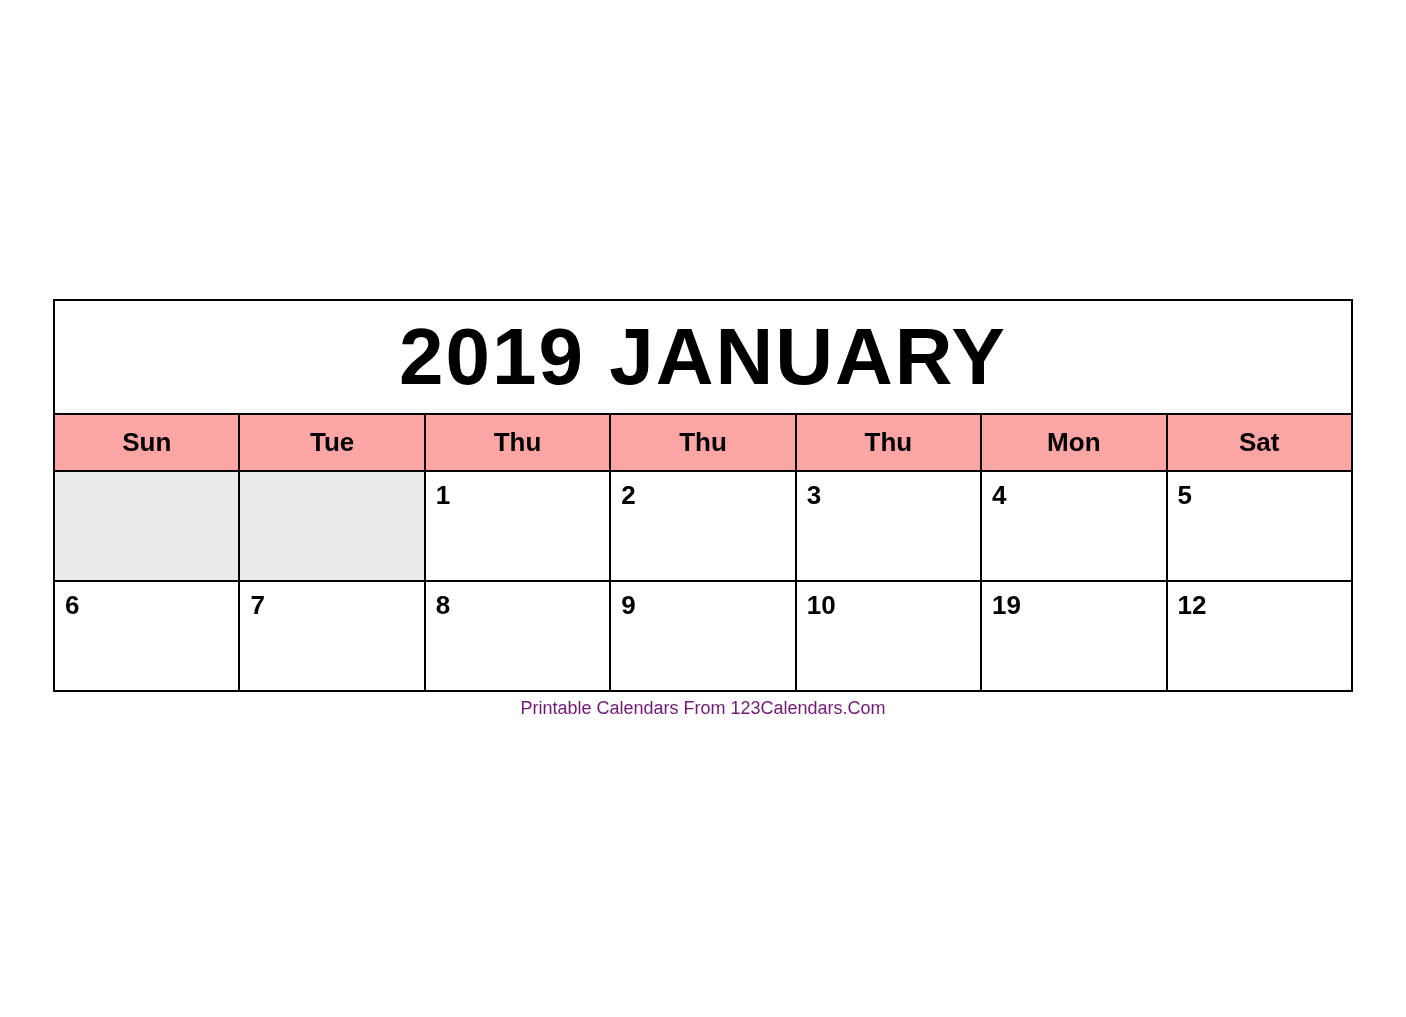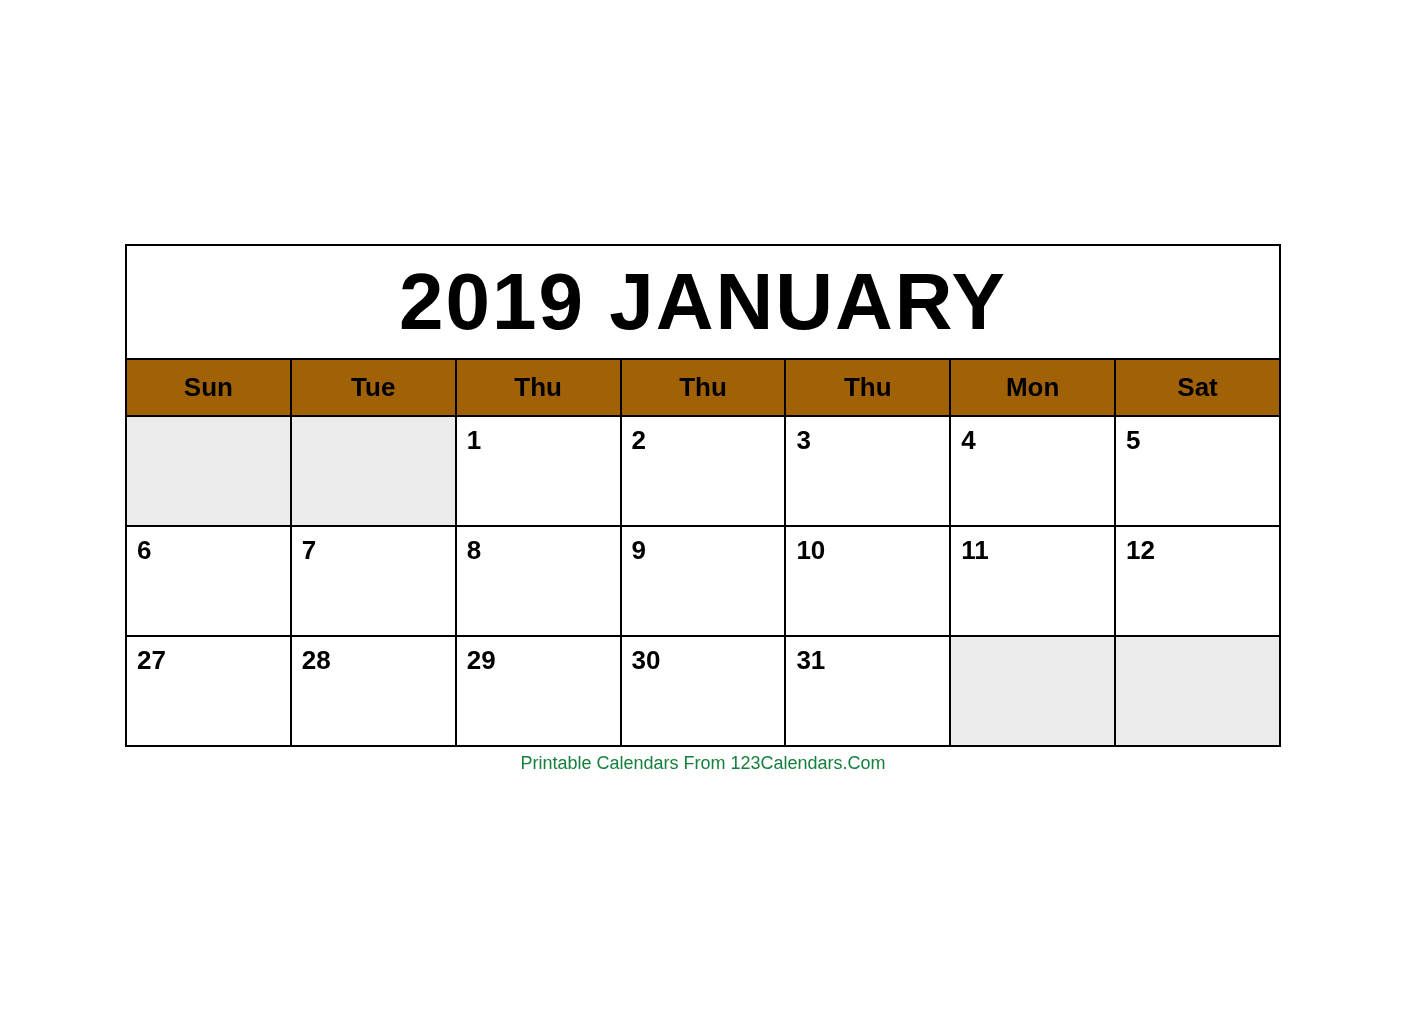--- a/index.html
+++ b/index.html
@@ -13,21 +13,21 @@
       display: flex;
       flex-direction: column;
       align-items: center;
       justify-content: center;
       min-height: 100vh;
       font-family: Arial, Helvetica, sans-serif;
       padding: 20px;
     }
 
     .calendar-wrapper {
-      width: 1156px;
+      width: 1300px;
       max-width: 100%;
     }
 
     .calendar-table {
       width: 100%;
       border-collapse: collapse;
       border: 2px solid #000;
     }
 
     .calendar-title-row td {
@@ -38,42 +38,42 @@
       border: 2px solid #000;
       letter-spacing: 2px;
     }
 
     .day-header-row th {
       text-align: center;
       font-size: 26px;
       font-weight: 700;
       padding: 12px 0;
       border: 2px solid #000;
-      background: #a16207;
+      background: #fca5a5;
     }
 
     .day-cell {
       width: calc(100% / 7);
       height: 110px;
       vertical-align: top;
       border: 2px solid #000;
       padding: 8px 10px;
       font-size: 26px;
       font-weight: 700;
     }
 
     .day-cell.empty {
       background-color: #ebebeb;
     }
 
     .footer-text {
       text-align: center;
       margin-top: 6px;
       font-size: 18px;
-      color: #15803d;
+      color: #701a75;
     }
   </style>
 </head>
 <body>
 
 <div class="calendar-wrapper">
   <table class="calendar-table">
     <tbody>
       <tr class="calendar-title-row">
         <td colspan="7">2019 JANUARY</td>
@@ -95,28 +95,19 @@
           <td class="day-cell">3</td>
           <td class="day-cell">4</td>
           <td class="day-cell">5</td>
         </tr>
         <tr>
           <td class="day-cell">6</td>
           <td class="day-cell">7</td>
           <td class="day-cell">8</td>
           <td class="day-cell">9</td>
           <td class="day-cell">10</td>
-          <td class="day-cell">11</td>
+          <td class="day-cell">19</td>
           <td class="day-cell">12</td>
-        </tr>
-        <tr>
-          <td class="day-cell">27</td>
-          <td class="day-cell">28</td>
-          <td class="day-cell">29</td>
-          <td class="day-cell">30</td>
-          <td class="day-cell">31</td>
-          <td class="day-cell empty"></td>
-          <td class="day-cell empty"></td>
         </tr>
       </tbody>
   </table>
   <p class="footer-text">Printable Calendars From 123Calendars.Com</p>
 </div>
 
 </body></html>

